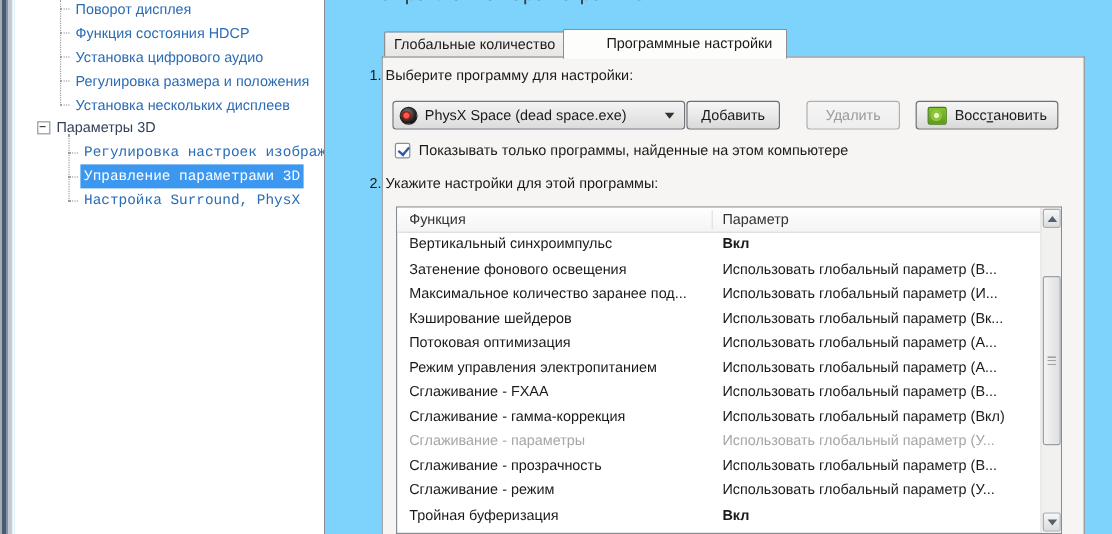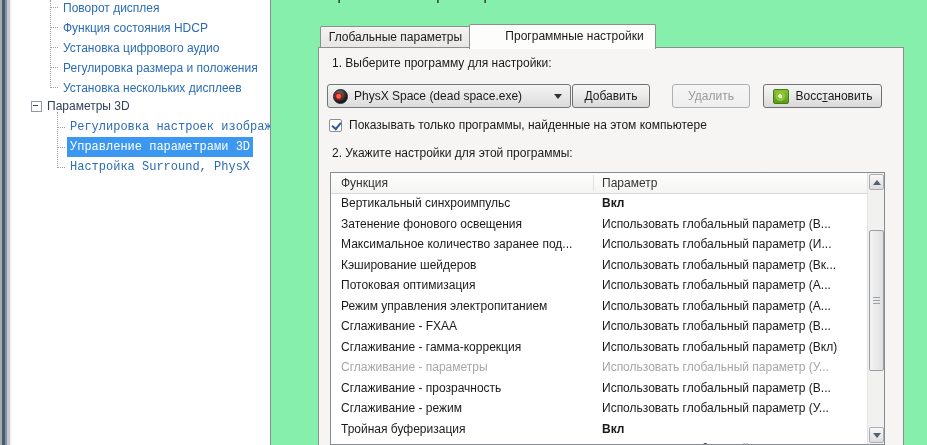--- a/index.html
+++ b/index.html
@@ -1,21 +1,21 @@
 <!DOCTYPE html>
 <html><head>
 <meta charset="utf-8">
 <style>
   html,body{margin:0;padding:0;}
   body{
     width:927px;height:445px;overflow:hidden;
     font-family:"Liberation Sans",sans-serif;
     font-size:12px;color:#1a1a1a;background:#f2f1ef;
   }
-  .screen{position:relative;width:927px;height:445px;background:#86efac;overflow:hidden;}
+  .screen{position:relative;width:927px;height:445px;background:#7dd3fc;overflow:hidden;}
 
   
   .aero-edge{
     position:absolute;left:0;top:0;width:12px;height:445px;
     background:linear-gradient(to right,#a7abb0 0,#a7abb0 2px,#4a5b6e 2px,#4a5b6e 5px,
       #8093a6 5px,#8093a6 7px,#c3cad2 7px,#c3cad2 10px,#e9ebed 10px,#ffffff 12px);
   }
 
   
   .sidebar{
@@ -62,21 +62,21 @@
     border-radius:2px 2px 0 0;color:#1a1a1a;cursor:pointer;z-index:2;
   }
   .tab.active{
     top:24px;height:24px;line-height:23px;background:#fdfdfc;z-index:4;
   }
   .tab-panel{
     position:absolute;left:318px;top:47px;width:584px;height:398px;
     background:#f6f5f3;border:1px solid #8b8f94;border-bottom:none;z-index:3;
   }
 
-  .step-label{position:absolute;left:332px;color:#1a1a1a;white-space:nowrap;z-index:5;}
+  .step-label{position:absolute;left:308px;color:#1a1a1a;white-space:nowrap;z-index:5;}
 
   
   .combobox{
     position:absolute;left:327px;top:84px;width:244px;height:24px;z-index:5;
     border:1px solid #70777e;border-radius:3px;
     background:linear-gradient(#f4f4f4,#e9e9e9 45%,#dcdcdc);
     display:flex;align-items:center;cursor:pointer;box-sizing:border-box;
   }
   .app-icon{
     width:15px;height:15px;border-radius:50%;margin:0 6px 0 5px;flex:0 0 auto;
@@ -190,21 +190,21 @@
       </div>
 
       <div class="tree-item lvl2b" style="top:117px"><span class="stub"></span><span class="lbl">Регулировка настроек изображени</span></div>
       <div class="tree-item lvl2b selected" style="top:137px"><span class="stub"></span><span class="lbl">Управление параметрами 3D</span></div>
       <div class="tree-item lvl2b" style="top:157px"><span class="stub"></span><span class="lbl">Настройка Surround, PhysX</span></div>
     </div>
   </aside>
 
   <div class="clipped-title">Управление параметрами 3D</div>
 
-  <div class="tab" style="left:320px;width:149px;">Глобальные параметры</div>
+  <div class="tab" style="left:320px;width:149px;">Глобальные количество</div>
   <div class="tab active" style="left:469px;width:161px;padding-left:24px;">Программные настройки</div>
 
   <div class="tab-panel"></div>
 
   <div class="step-label" style="top:56px">1. Выберите программу для настройки:</div>
 
   <div class="combobox">
     <span class="app-icon"></span>
     <span class="value">PhysX Space (dead space.exe)</span>
     <span class="combo-arrow"></span>

